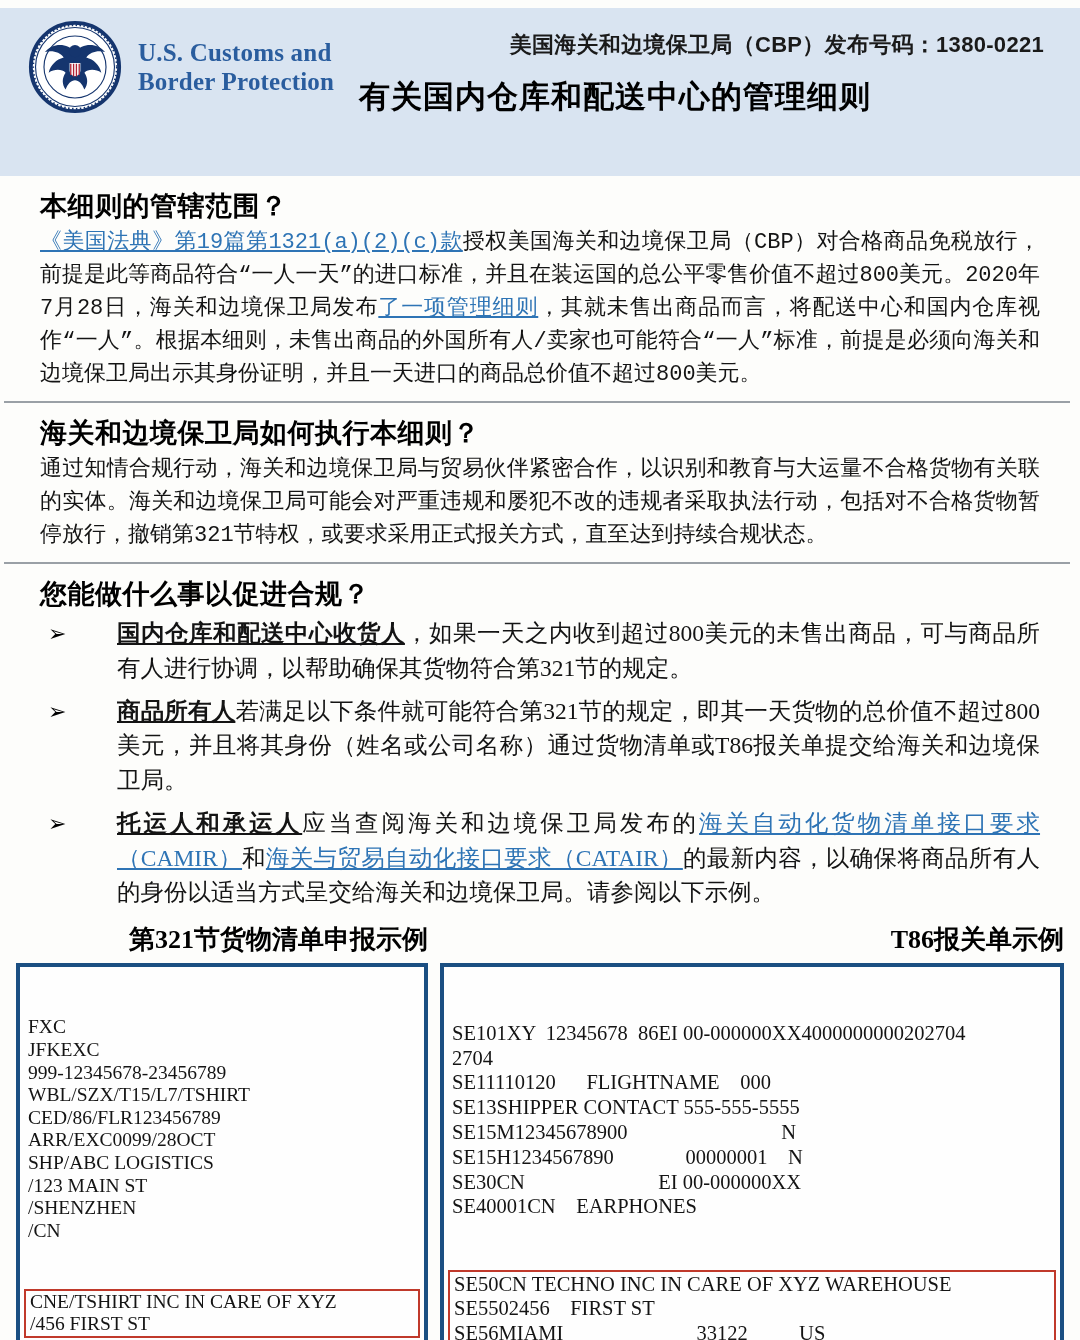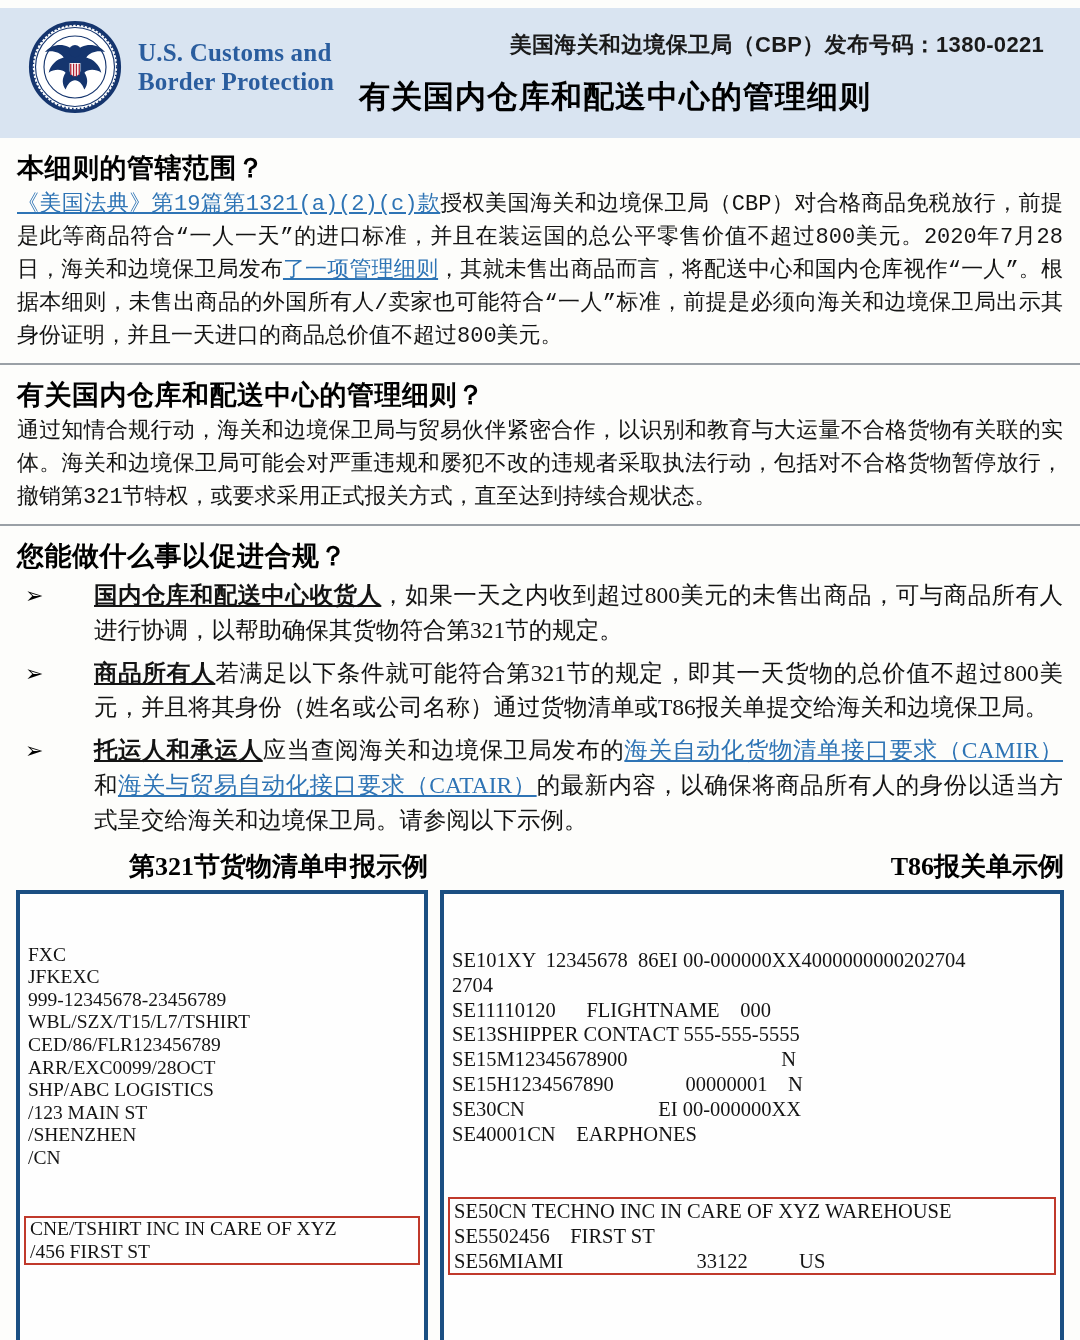--- a/index.html
+++ b/index.html
@@ -3,38 +3,38 @@
 <meta charset="utf-8">
 <style>
   html,body { margin:0; padding:0; background:#ffffff; }
   .page {
     position:relative; width:1080px; height:1340px; overflow:hidden;
     background:#fdfdfb; font-family:"Liberation Serif", serif; color:#141414;
     box-sizing:border-box; padding-top:8px;
   }
   
   .header {
-    position:relative; width:1080px; height:130px; background:#d9e4f1; box-sizing:border-box;
+    position:relative; width:1080px; height:168px; background:#d9e4f1; box-sizing:border-box;
   }
   .logo { position:absolute; left:28px; top:12px; display:flex; align-items:center; gap:16px; }
   .logo svg { display:block; }
   .logo-text {
     color:#2a5d9e; font-weight:bold; font-size:25px; line-height:1.18;
     font-family:"Liberation Serif", serif; letter-spacing:0.2px;
   }
   .doc-number {
     position:absolute; right:36px; top:22px; font-size:22px; font-weight:bold; color:#1a1a1a;
     font-family:"Liberation Sans", sans-serif; letter-spacing:0.3px;
   }
   .doc-title {
     position:absolute; left:150px; right:0; top:64px; margin:4px; text-align:center;
     font-size:31px; font-weight:bold; color:#000; letter-spacing:1px;
   }
   
-  .body { padding:0 17px; }
+  .body { padding:0 40px; }
   .section-heading {
     margin:12px 0 2px 0; font-size:27px; font-weight:bold; color:#000; letter-spacing:0.5px;
   }
   .para { margin:2px 0 0 0; font-size:22px; line-height:1.5; text-align:justify;font-family:Liberation Mono, monospace; }
   .divider { border:none; border-top:2px solid #9aa0a6; margin:10px -30px 8px -36px; }
   .link { color:#2e74b5; text-decoration:underline; cursor:pointer; }
   .bullets { margin-top:4px; }
   .bullet {
     position:relative; padding-left:77px; margin:4px 0 8px 0;
     font-size:23.5px; line-height:1.48; text-align:justify;
@@ -89,21 +89,21 @@
     <h1 class="doc-title">有关国内仓库和配送中心的管理细则</h1>
   </header>
 
   <div class="body">
 
     <h2 class="section-heading">本细则的管辖范围？</h2>
     <p class="para"><span class="link">《美国法典》第19篇第1321(a)(2)(c)款</span><span>授权美国海关和边境保卫局（CBP）对合格商品免税放行，前提是此等商品符合“一人一天”的进口标准，并且在装运国的总公平零售价值不超过800美元。2020年7月28日，海关和边境保卫局发布</span><span class="link">了一项管理细则</span><span>，其就未售出商品而言，将配送中心和国内仓库视作“一人”。根据本细则，未售出商品的外国所有人/卖家也可能符合“一人”标准，前提是必须向海关和边境保卫局出示其身份证明，并且一天进口的商品总价值不超过800美元。</span></p>
 
     <hr class="divider">
 
-    <h2 class="section-heading">有关国内仓库和配送中心的管理细则？</h2>
+    <h2 class="section-heading">海关和边境保卫局如何执行本细则？</h2>
     <p class="para">通过知情合规行动，海关和边境保卫局与贸易伙伴紧密合作，以识别和教育与大运量不合格货物有关联的实体。海关和边境保卫局可能会对严重违规和屡犯不改的违规者采取执法行动，包括对不合格货物暂停放行，撤销第321节特权，或要求采用正式报关方式，直至达到持续合规状态。</p>
 
     <hr class="divider">
 
     <h2 class="section-heading">您能做什么事以促进合规？</h2>
 
     <div class="bullets">
       <div class="bullet">
         <span class="marker">➢</span><span class="lead">国内仓库和配送中心收货人</span><span>，如果一天之内收到超过800美元的未售出商品，可与商品所有人进行协调，以帮助确保其货物符合第321节的规定。</span>
       </div>

